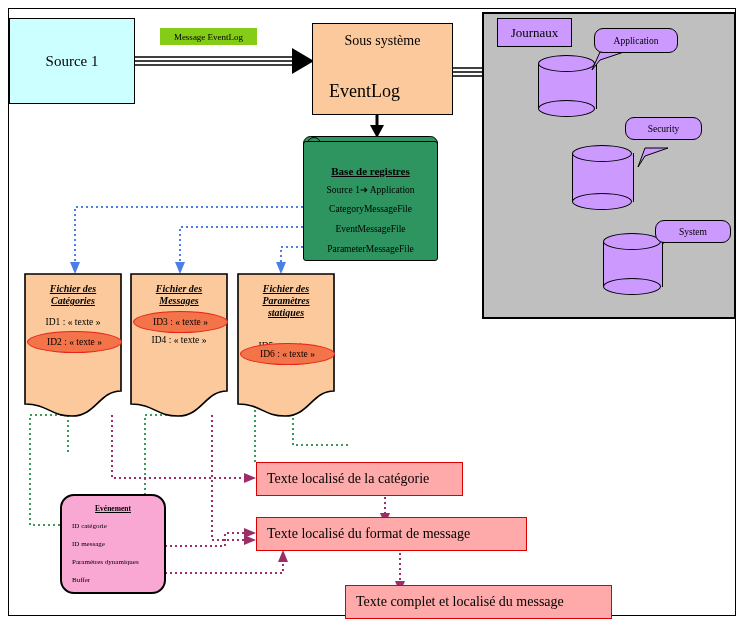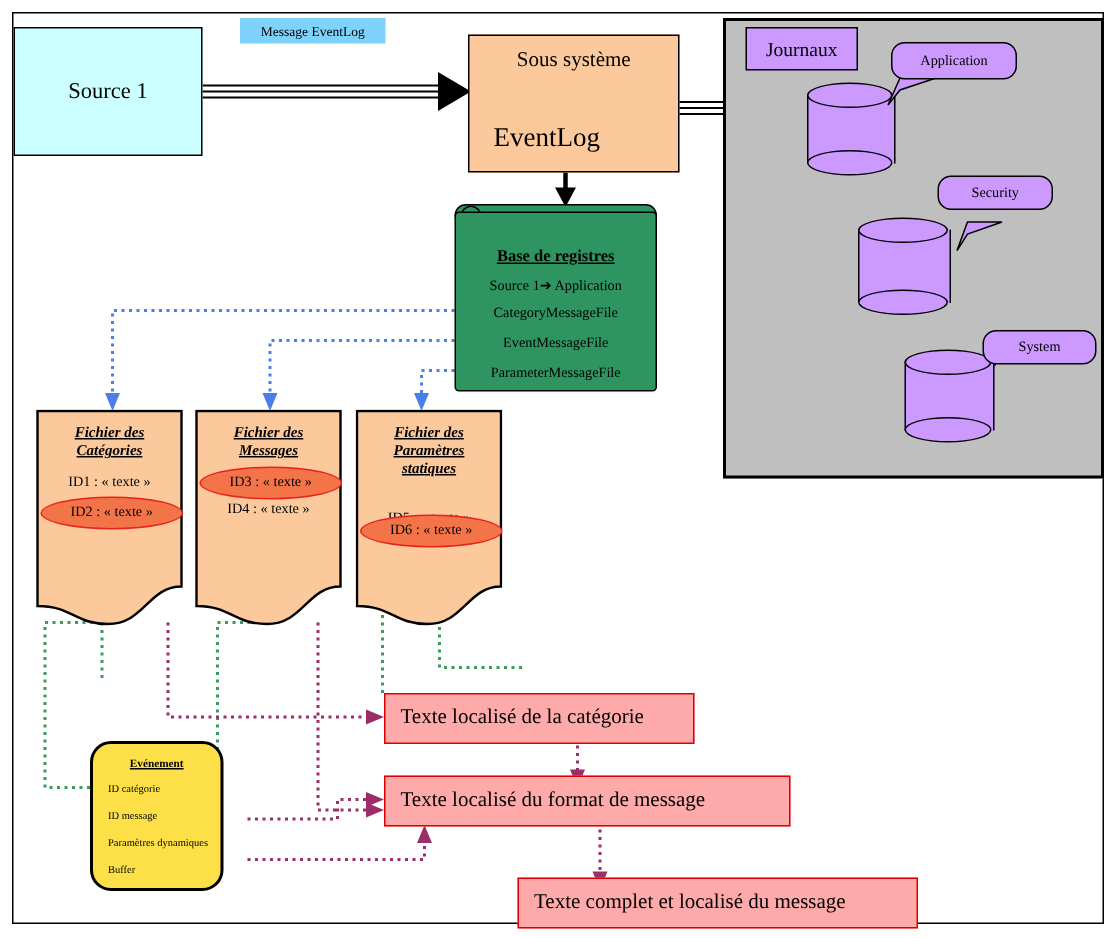--- a/index.html
+++ b/index.html
@@ -8,21 +8,21 @@
 
   .frame{position:absolute;left:8px;top:8px;width:728px;height:608px;border:1px solid #000;box-sizing:border-box;}
 
   .abs{position:absolute;box-sizing:border-box;}
 
   
   .source1{left:9px;top:18px;width:126px;height:86px;background:#ccffff;border:1px solid #000;
            display:flex;align-items:center;justify-content:center;font-size:15px;color:#000;}
 
   
-  .msglabel{left:160px;top:12px;width:97px;height:17px;background:#7dd3fc;
+  .msglabel{left:160px;top:28px;width:97px;height:17px;background:#84cc16;
             display:flex;align-items:center;justify-content:center;font-size:9px;color:#000;
             font-family:"Liberation Serif",serif;}
 
   
   .subsys{left:312px;top:23px;width:141px;height:92px;background:#fbc99b;border:1px solid #000;}
   .subsys .l1{position:absolute;left:0;top:9px;width:100%;text-align:center;font-size:14px;}
   .subsys .l2{position:absolute;left:0;top:57px;width:100%;text-align:left;font-size:18px;padding-left:16px;}
 
   
   .registry{left:303px;top:141px;width:135px;height:120px;background:#2e9460;border:1px solid #000;
@@ -56,21 +56,21 @@
   .filedoc .shape{position:absolute;left:0;top:0;width:100%;height:100%;}
   .filedoc .txt{position:absolute;left:0;top:0;width:100%;}
   .f-title{text-align:center;font-size:10px;font-weight:bold;text-decoration:underline;color:#000;
            line-height:12px;font-style:italic;}
   .f-row{text-align:center;font-size:9.5px;color:#000;position:relative;}
 
   .ellipse{position:absolute;border:1.5px solid #e8231a;border-radius:50%;background:#f4744a;
            display:flex;align-items:center;justify-content:center;font-size:9.5px;color:#000;}
 
   
-  .event{left:60px;top:494px;width:89px;height:100px;background:#fde047;border:2px solid #000;
+  .event{left:60px;top:494px;width:106px;height:100px;background:#f9a8d4;border:2px solid #000;
          border-radius:14px;}
   .ev-title{position:absolute;left:0;top:8px;width:100%;text-align:center;font-size:7.5px;
             font-weight:bold;text-decoration:underline;color:#000;}
   .ev-row{position:absolute;left:10px;font-size:7px;color:#000;}
 
   
   .result{position:absolute;background:#ffaaaa;border:1px solid #dd0000;
           display:flex;align-items:center;padding-left:10px;font-size:14px;color:#000;}
 
   svg.overlay{position:absolute;left:0;top:0;width:744px;height:625px;pointer-events:none;}

